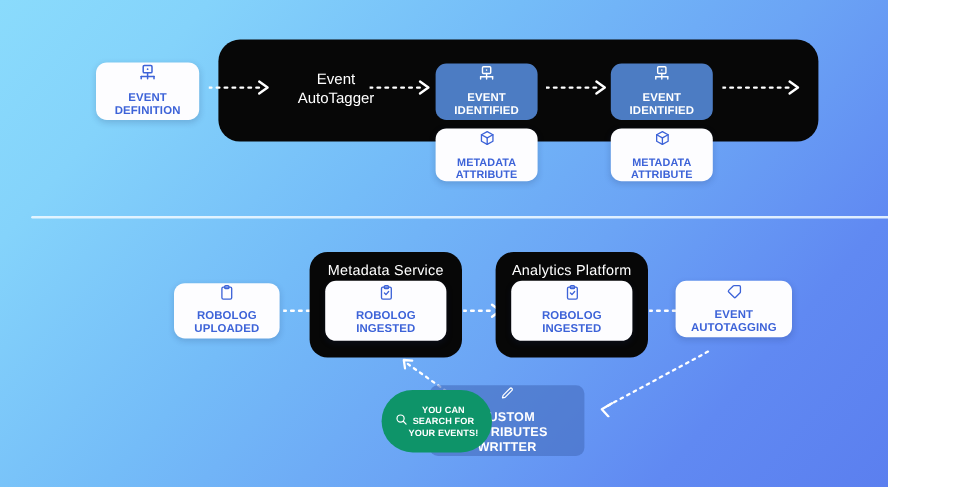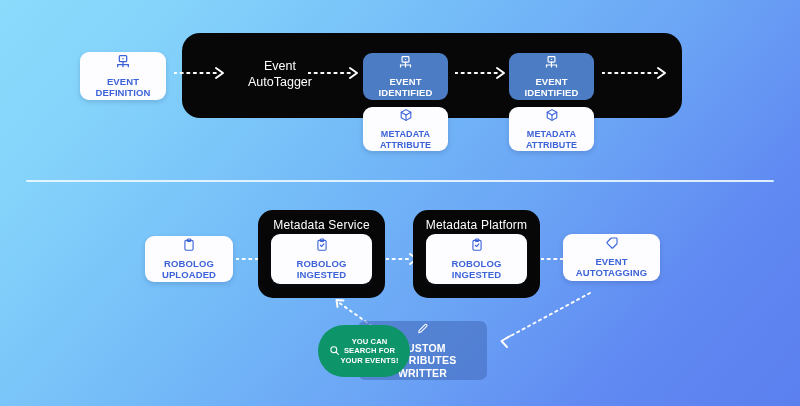--- a/index.html
+++ b/index.html
@@ -5,21 +5,21 @@
   html, body {
     margin: 0; padding: 0;
   }
   body {
     width: 800px; height: 406px;
     font-family: "Liberation Sans", sans-serif;
     overflow: hidden;
   }
   #canvas {
     position: relative;
-    width: 800px; height: 406px;
+    width: 740px; height: 406px;
     background: linear-gradient(131deg, #8ADBFC 0%, #84D3FB 16%, #74BCF8 40%, #6BA4F5 62%, #6089F2 82%, #5B7FEF 100%);
     overflow: hidden;
   }
 
   
   .card {
     position: absolute;
     display: flex;
     flex-direction: column;
     align-items: center;
@@ -276,21 +276,21 @@
   </div>
 
   <div class="arrow" style="left:386px; top:252px; width:36px; height:14px;">
     <svg width="36" height="14" viewBox="0 0 36 14">
       <line x1="0" y1="7" x2="25" y2="7" stroke="#FFFFFF" stroke-width="2" stroke-linecap="round" stroke-dasharray="2.2 4.4"></line>
       <polyline points="24,2 31,7 24,12" fill="none" stroke="#FFFFFF" stroke-width="2" stroke-linecap="round" stroke-linejoin="round"></polyline>
     </svg>
   </div>
 
   <div class="blackbox small" style="left:413px; top:210px; width:127px; height:88px;">
-    <div class="bx-title">Metadata Platform</div>
+    <div class="bx-title">Analytics Platform</div>
   </div>
   <div class="card card-white" style="left:426px; top:234px; width:101px; height:50px;">
     <span class="ic">
       <svg width="14" height="14" viewBox="0 0 24 24" fill="none" stroke="#3D63D8" stroke-width="1.9" stroke-linecap="round" stroke-linejoin="round">
         <rect x="5" y="4" width="14" height="17" rx="2"></rect>
         <rect x="9" y="1.8" width="6" height="4.2" rx="1.3"></rect>
         <polyline points="9.2,12.4 11.4,14.6 15.2,10.2"></polyline>
       </svg>
     </span>
     <span class="lbl" style="font-size:9.5px;">ROBOLOG

